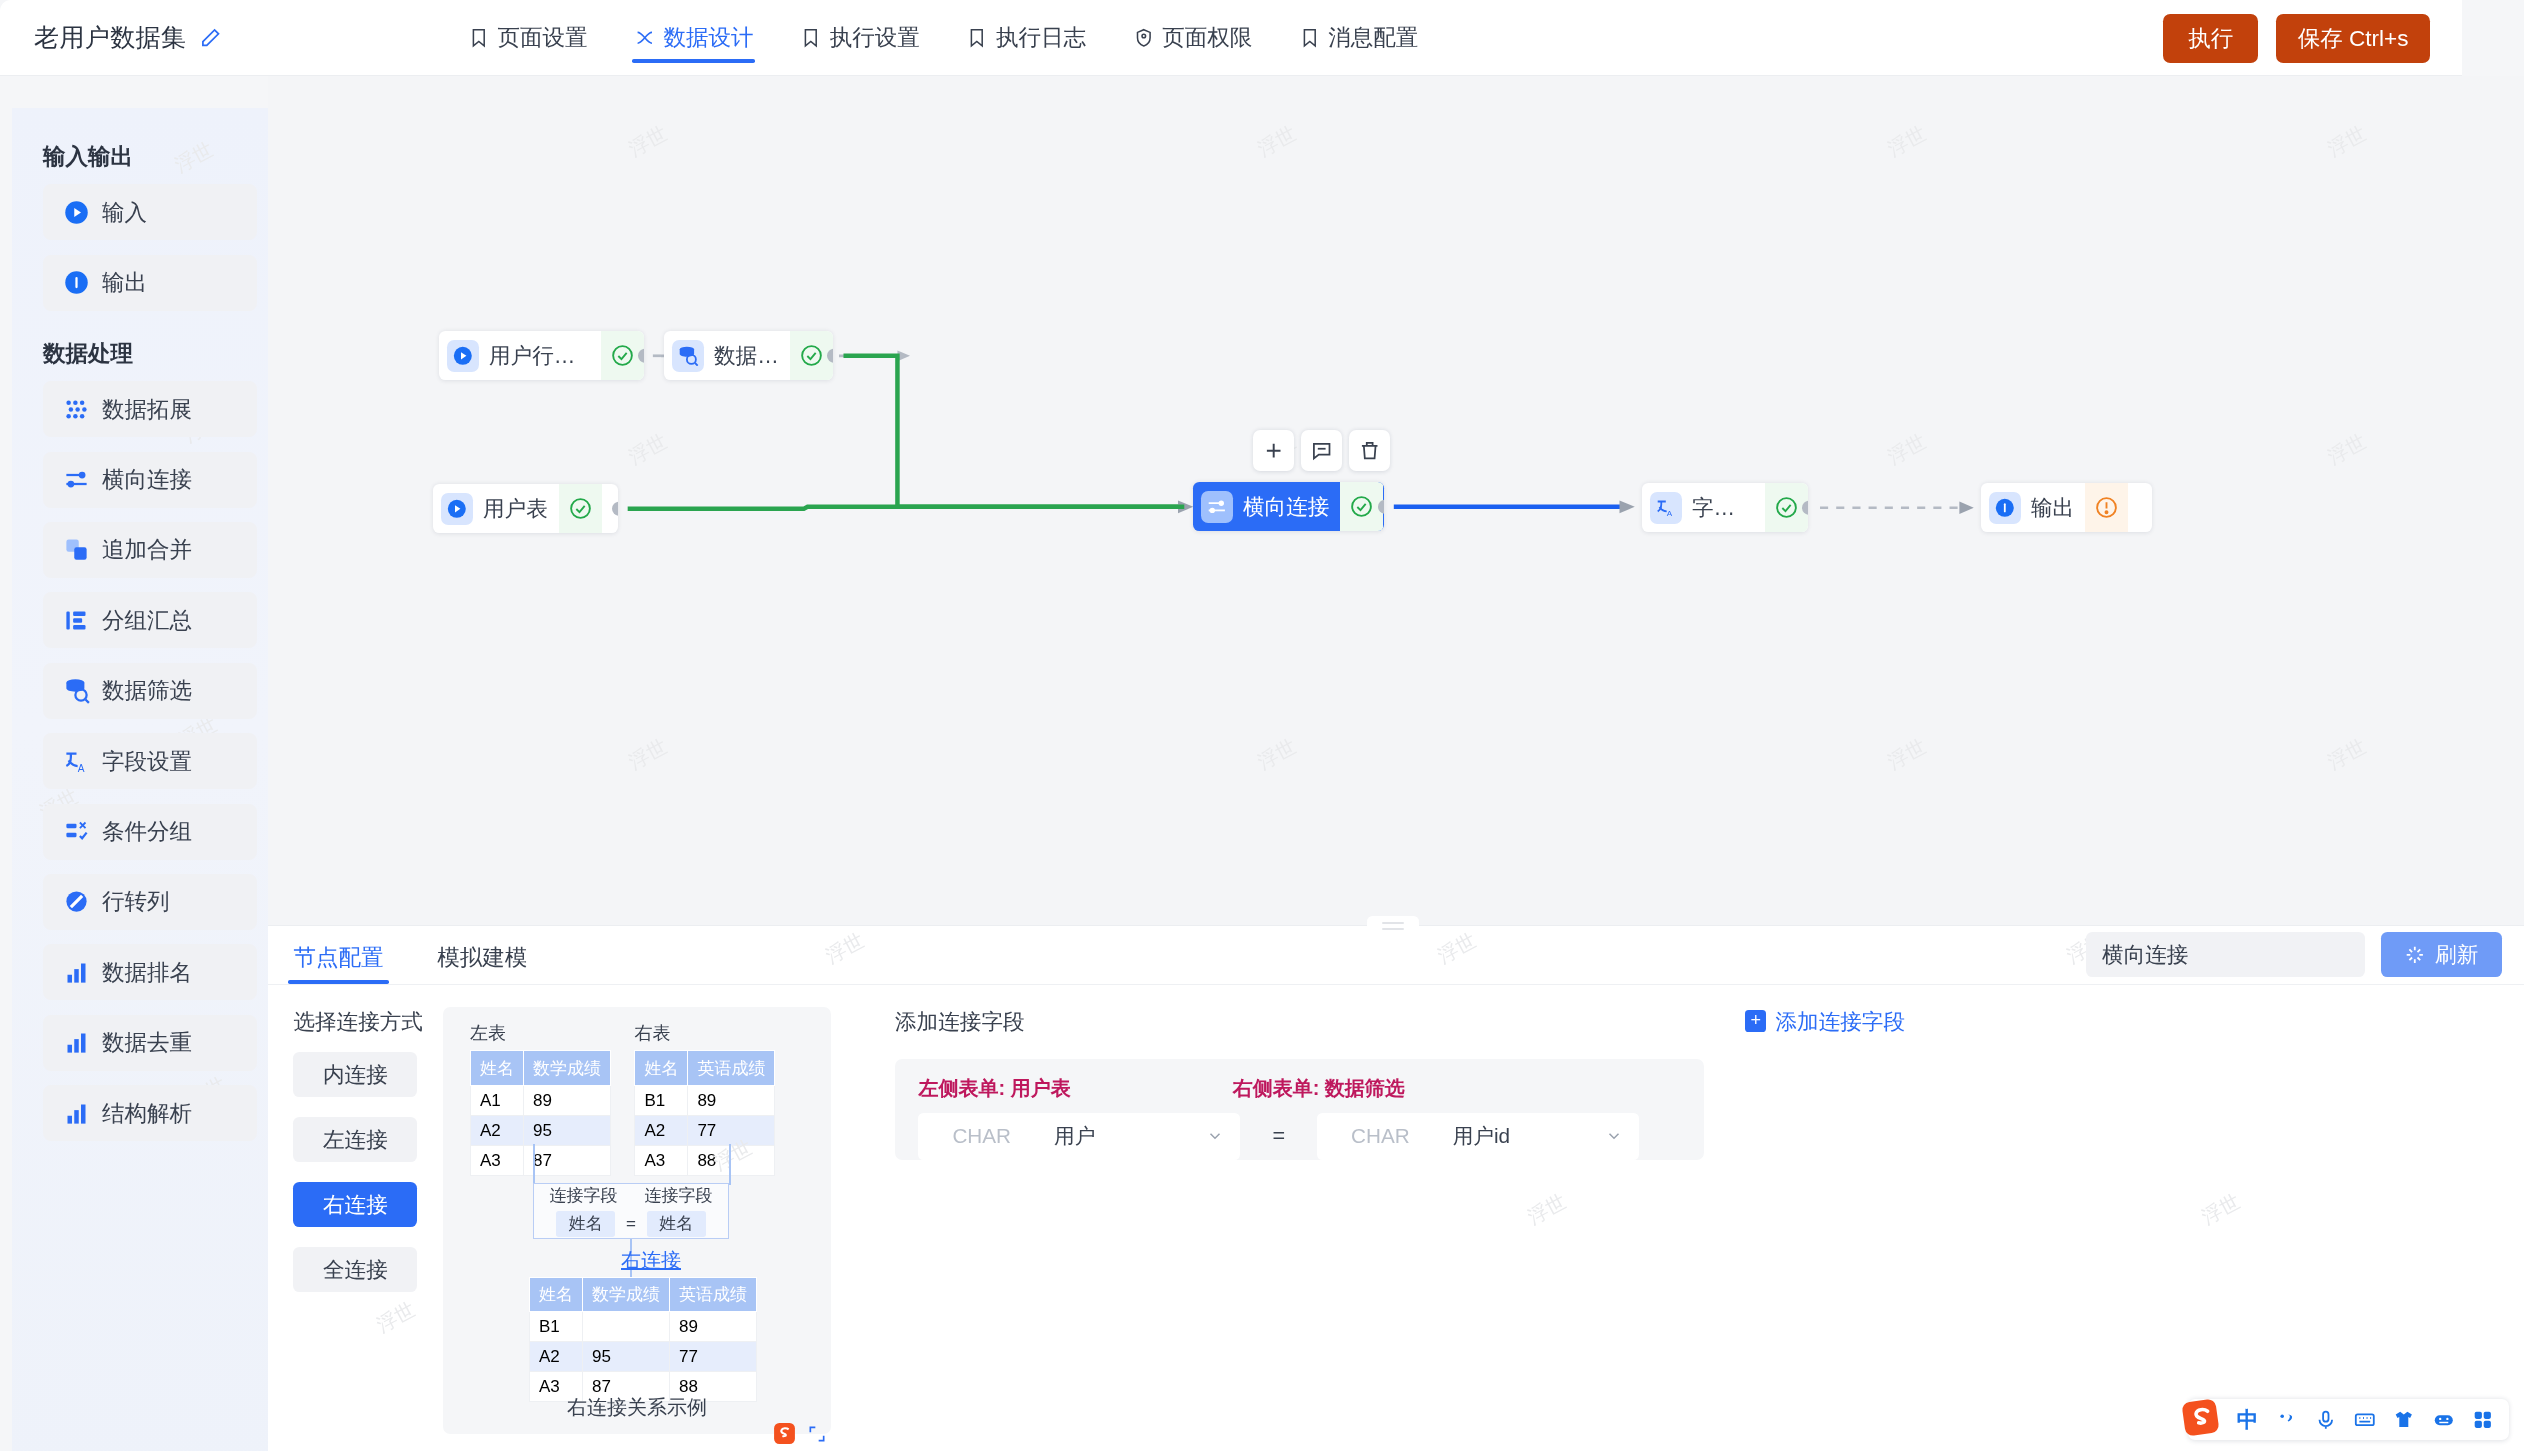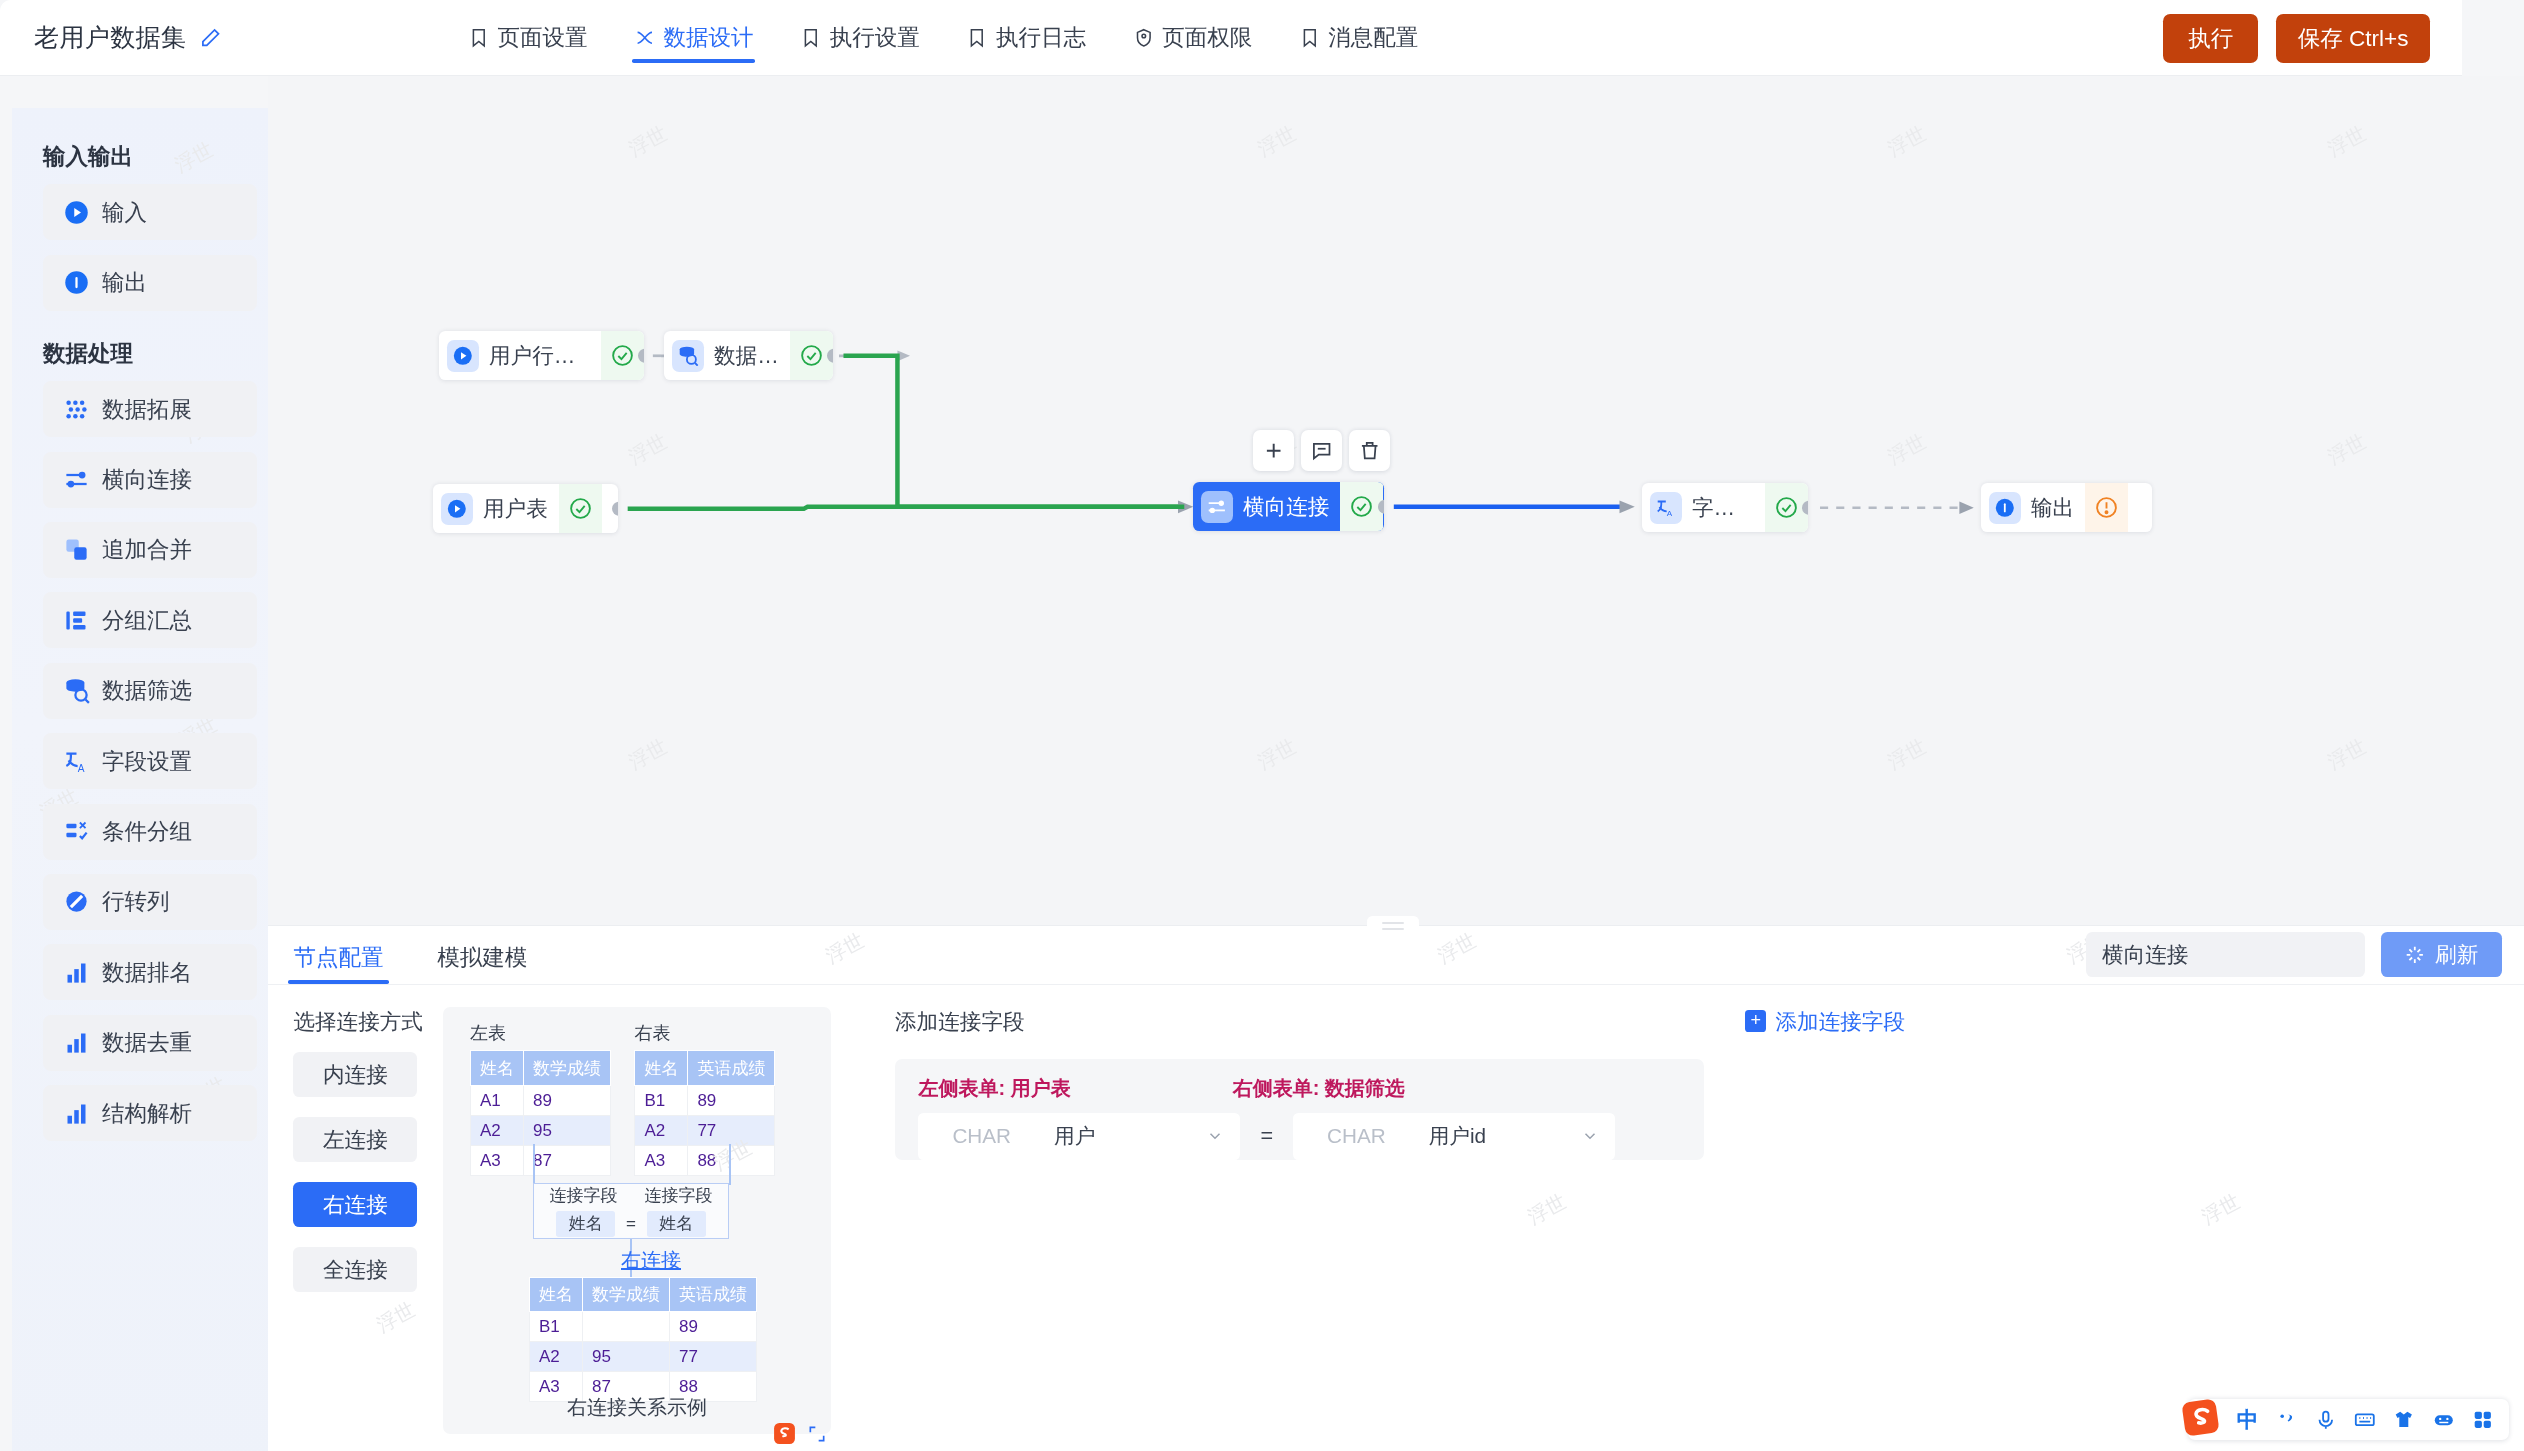--- a/index.html
+++ b/index.html
@@ -176,21 +176,21 @@
     background: #f5f6f8; border-radius: 7.2px; padding: 14.4px 0 0 0;
   }
   .dtables { display: flex; gap: 23.4px; padding-left: 27px; }
   .dt-cap { font-size: 18px; color: #39414f; margin-bottom: 5.4px; }
   table.mini { border-collapse: collapse; }
   table.mini th {
     background: #a8c4f5; color: #fff; font-weight: normal; font-size: 17px;
     padding: 5.4px 9px; text-align: center; border: 0.9px solid #fff;
   }
   table.mini td {
-    background: #fff; color: #4c1d95; font-size: 17px;
+    background: #fff; color: #000000; font-size: 17px;
     padding: 4.5px 9px; border: 0.9px solid #eef0f3; min-width: 43px;
   }
   table.mini tr.alt td { background: #e6edfc; }
 
   .join-field-box {
     position: absolute; left: 90px; top: 176px; width: 196px; height: 56px;
     border: 0.9px solid #b9cdf5; background: #fafbfd;
     display: flex; flex-direction: column; align-items: center; justify-content: center;
   }
   .jf-labels { display: flex; gap: 27px; font-size: 17px; color: #39414f; }
@@ -226,21 +226,21 @@
   .plus-badge {
     width: 21.6px; height: 21.6px; background: #2b6cf6; border-radius: 3.6px;
     color: #fff; font-size: 18px; line-height: 20px; text-align: center;
   }
   .field-card {
     margin-top: 23.4px; background: #f5f6f8; border-radius: 7.2px;
     width: 809px; height: 101px; padding: 16px 23.4px;
   }
   .form-names { display: flex; gap: 162px; }
   .form-name { font-size: 20px; color: #be185d; font-weight: bold; }
-  .selects-row { display: flex; align-items: center; gap: 20px; margin-top: 10.8px; text-align: center; }
+  .selects-row { display: flex; align-items: center; gap: 32px; margin-top: 10.8px; text-align: center; }
   .sel {
     width: 322px; height: 47px; background: #fff; border-radius: 5.4px;
     display: flex; align-items: center; cursor: pointer;
   }
   .sel .ph { font-size: 20.7px; color: #b9bfc9; margin-left: 34px; }
   .sel .val { font-size: 20.7px; color: #39414f; margin-left: 43px; }
   .sel .chev { margin-left: auto; margin-right: 16px; }
   .sel .chev svg { width: 18px; height: 18px; display:block; }
   .eq-sign { font-size: 21.6px; color: #39414f; }
 

